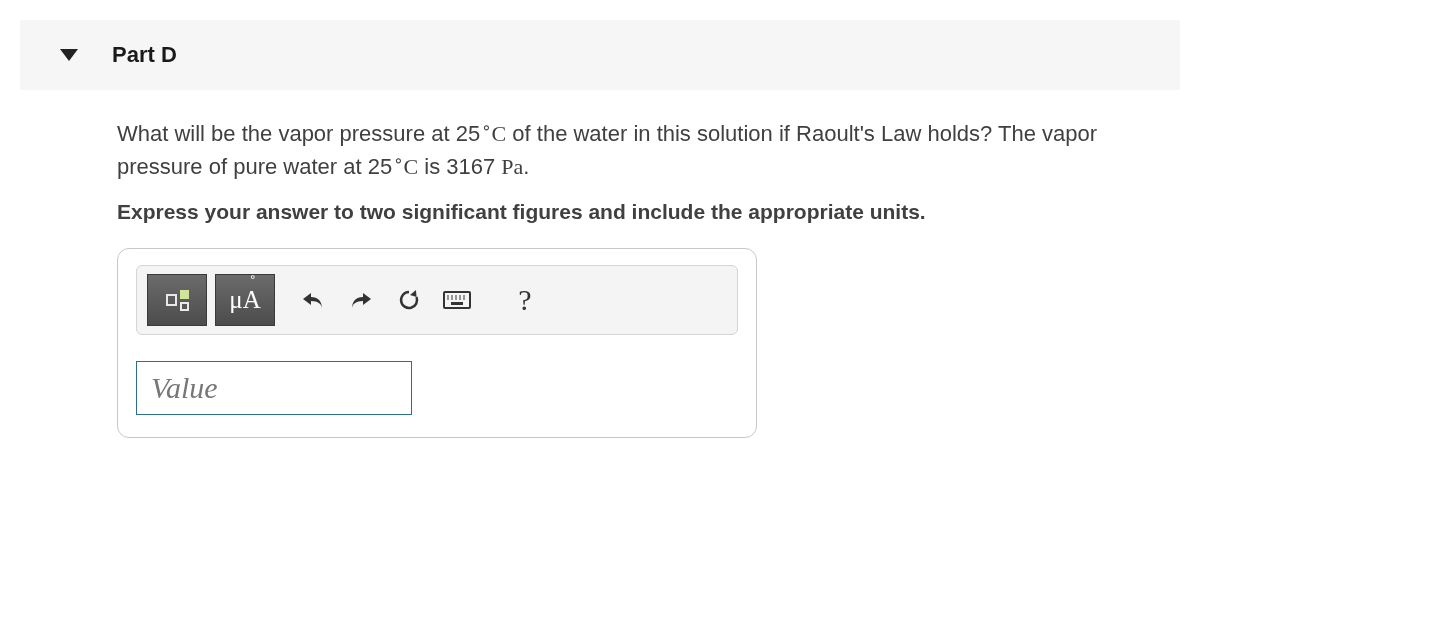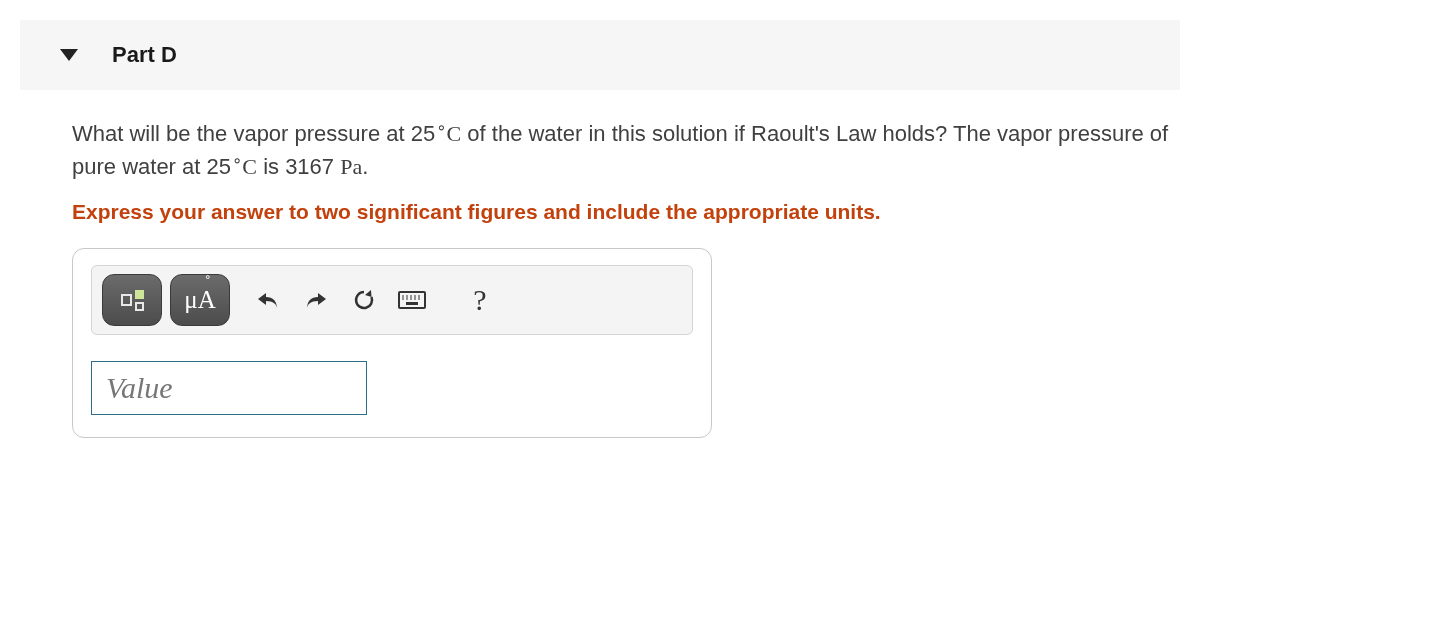--- a/index.html
+++ b/index.html
@@ -21,25 +21,25 @@
   }
   .collapse-tri {
     width: 0; height: 0;
     border-left: 9px solid transparent;
     border-right: 9px solid transparent;
     border-top: 12px solid #222;
     margin-left: 10px;
     cursor: pointer;
   }
   .part-title { font-weight: 700; font-size: 22px; color: #1a1a1a; }
-  .content { padding: 26px 20px 20px 72px; max-width: 1400px; }
+  .content { padding: 26px 20px 20px 117px; max-width: 1400px; }
   .question { font-size: 22px; color: #404040; line-height: 1.35; margin-bottom: 18px; }
   .question .deg { font-size: 0.75em; vertical-align: super; margin-left: 1px; }
   .question .mathrm { font-family: "Times New Roman", serif; }
-  .instruct { font-weight: 700; font-size: 21px; margin-bottom: 24px; color: #c2410c; }
+  .instruct { font-weight: 700; font-size: 21px; margin-bottom: 24px; color: #404040; }
   .answer-panel {
     border: 1px solid #c8c8c8;
     border-radius: 12px;
     width: 640px;
     padding: 16px 18px 22px 18px;
     background: #fff;
   }
   .toolbar {
     background: #f4f4f4;
     border: 1px solid #d4d4d4;
@@ -47,21 +47,21 @@
     padding: 8px 10px;
     display: flex;
     align-items: center;
     gap: 8px;
     margin-bottom: 26px;
   }
   .tb-btn-dark {
     width: 60px; height: 52px;
     background: linear-gradient(#6b6b6b, #4c4c4c);
     border: 1px solid #3a3a3a;
-    border-radius: 12px;
+    border-radius: 0;
     display: flex; align-items: center; justify-content: center;
     cursor: pointer;
     color: #fff;
   }
   .tmpl-eq { display: flex; gap: 3px; align-items: center; }
   .tmpl-eq .sq { width: 11px; height: 12px; border: 2px solid #e8e8e8; }
   .tmpl-eq .col { display: flex; flex-direction: column; gap: 3px; }
   .tmpl-eq .sq.s { width: 9px; height: 9px; }
   .tmpl-eq .sup { background: #cfe59a; border-color: #cfe59a; }
   .mu-a { font-family: "Times New Roman", serif; font-size: 25px; letter-spacing: 0; }

